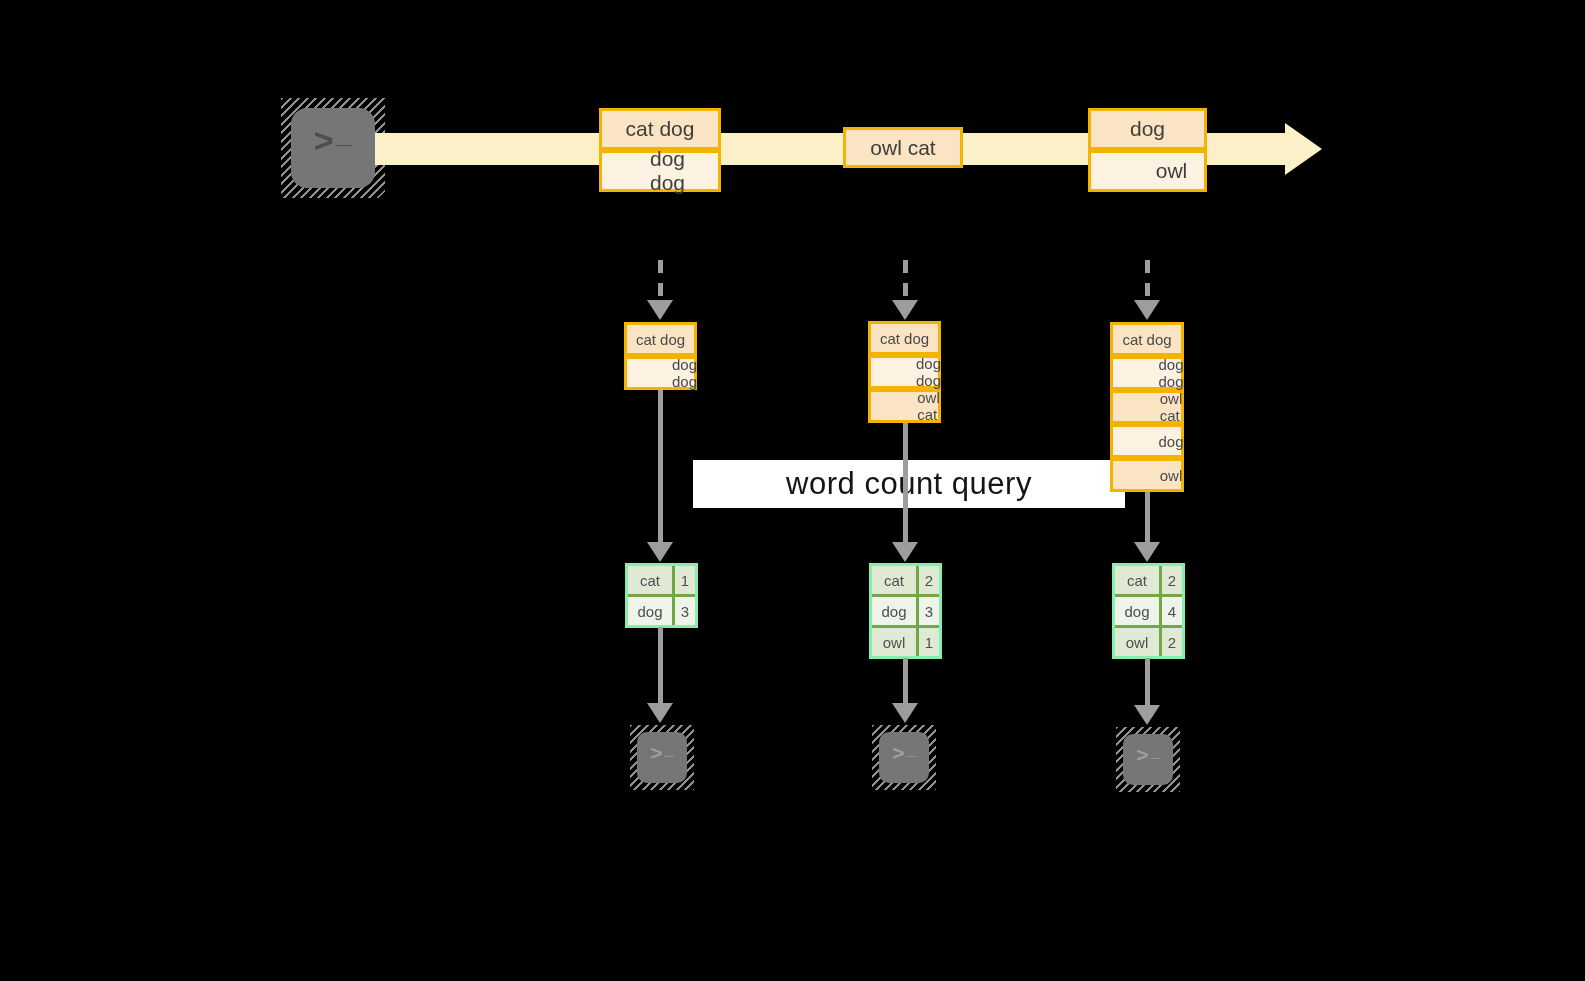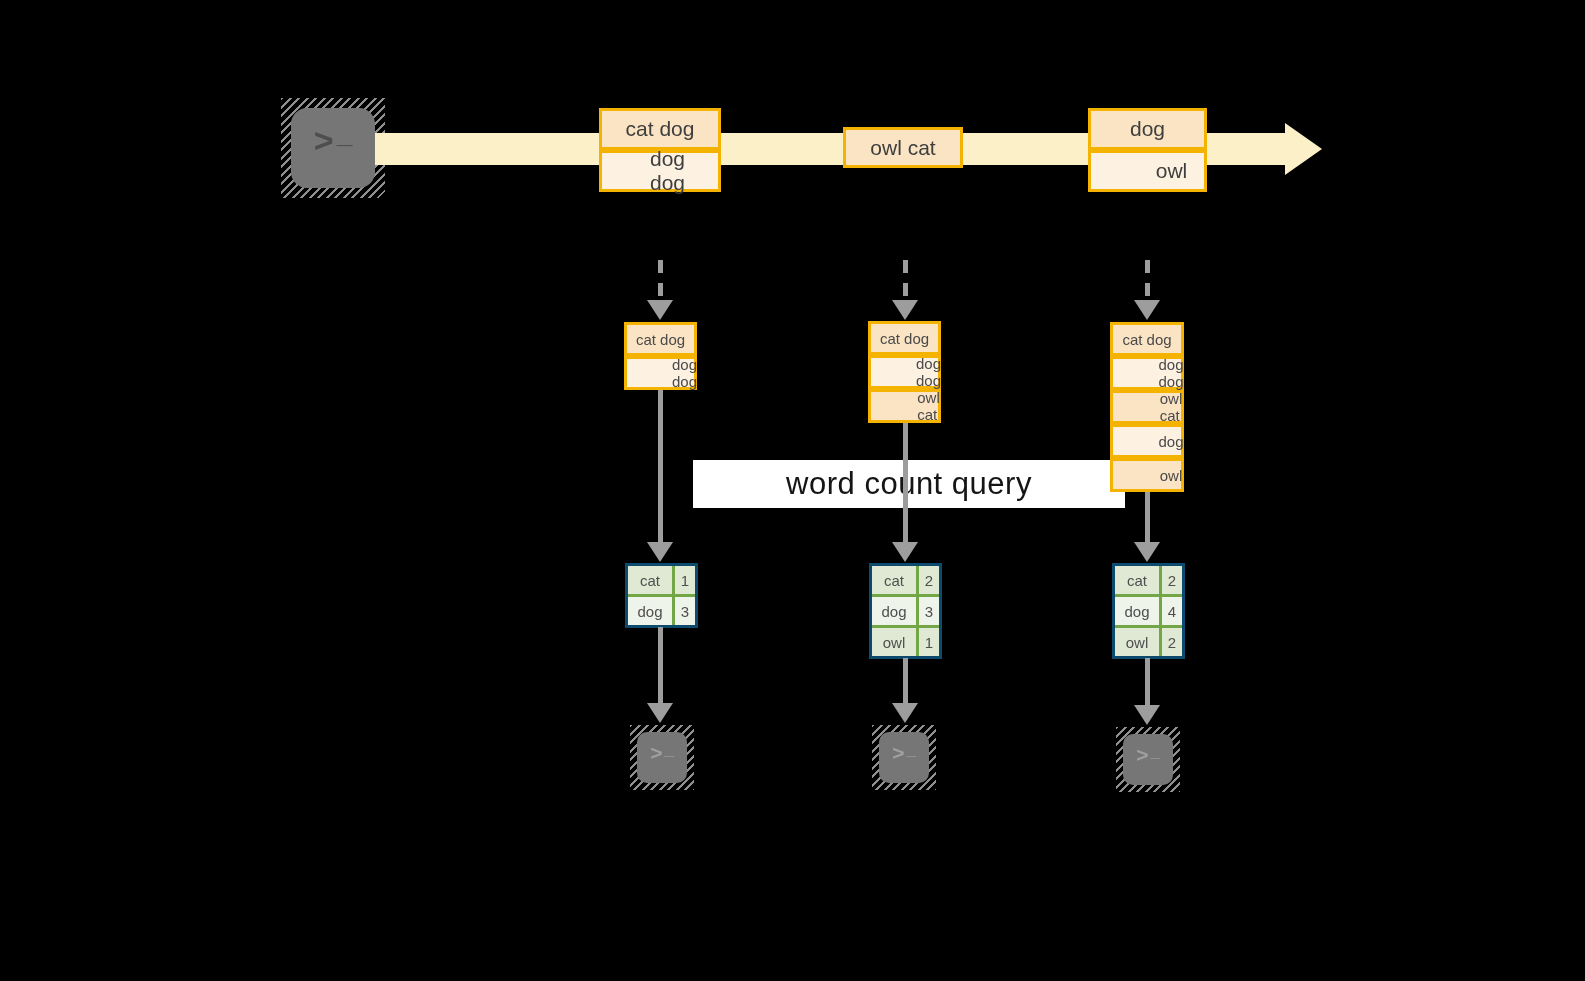--- a/index.html
+++ b/index.html
@@ -60,21 +60,21 @@
   }
 
   
   .qband {
     background:#ffffff; z-index:1; display:flex; align-items:center; justify-content:center;
     color:#151515; font-size:31px; letter-spacing:0.5px;
   }
 
   
   .ctable {
-    border:3px solid #0c4a6e; background:#73A646; z-index:2;
+    border:3px solid #86efac; background:#73A646; z-index:2;
     display:grid; grid-template-columns:44px 1fr; gap:3px;
   }
   .ctable .cell {
     height:28px; display:flex; align-items:center; justify-content:center;
     font-size:15px; color:#4F4F4F; background:#EFF4EB;
   }
   .ctable .cell.r-odd { background:#DFE9D3; }
 </style>
 </head>
 <body>

